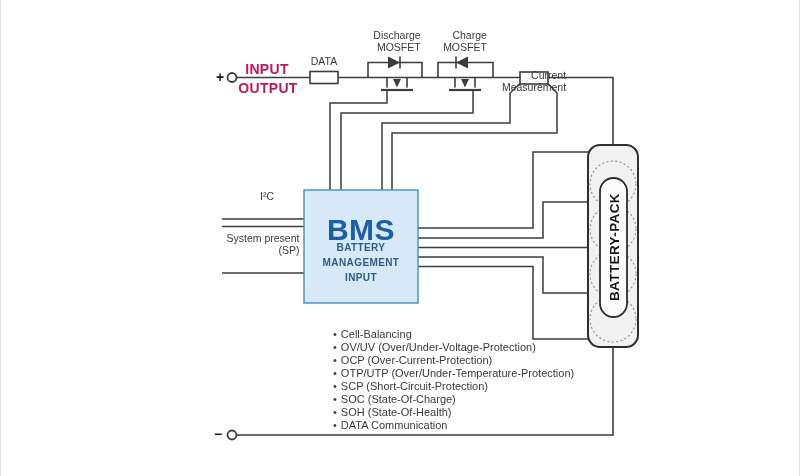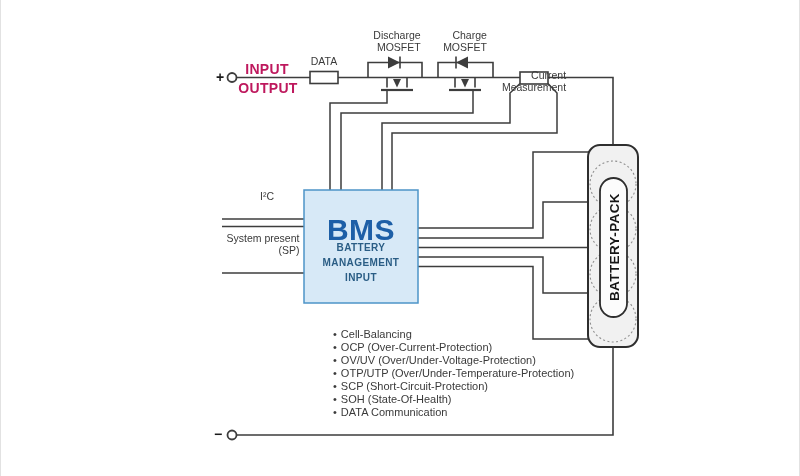--- a/index.html
+++ b/index.html
@@ -138,20 +138,21 @@
   <div class="bms-name">
     <span>BATTERY</span><br>
     <span>MANAGEMENT</span><br>
     <span>INPUT</span>
   </div>
 
   <div class="pack-label">BATTERY-PACK</div>
 
   <ul class="features">
     <li>Cell-Balancing</li>
+    <li>OV/UV (Over/Under-Voltage-Protection)</li>
     <li>OCP (Over-Current-Protection)</li>
-    <li>OV/UV (Over/Under-Voltage-Protection)</li>
     <li>OTP/UTP (Over/Under-Temperature-Protection)</li>
     <li>SCP (Short-Circuit-Protection)</li>
+    <li>SOC (State-Of-Charge)</li>
     <li>SOH (State-Of-Health)</li>
     <li>DATA Communication</li>
   </ul>
 </div>
 
 </body></html>

